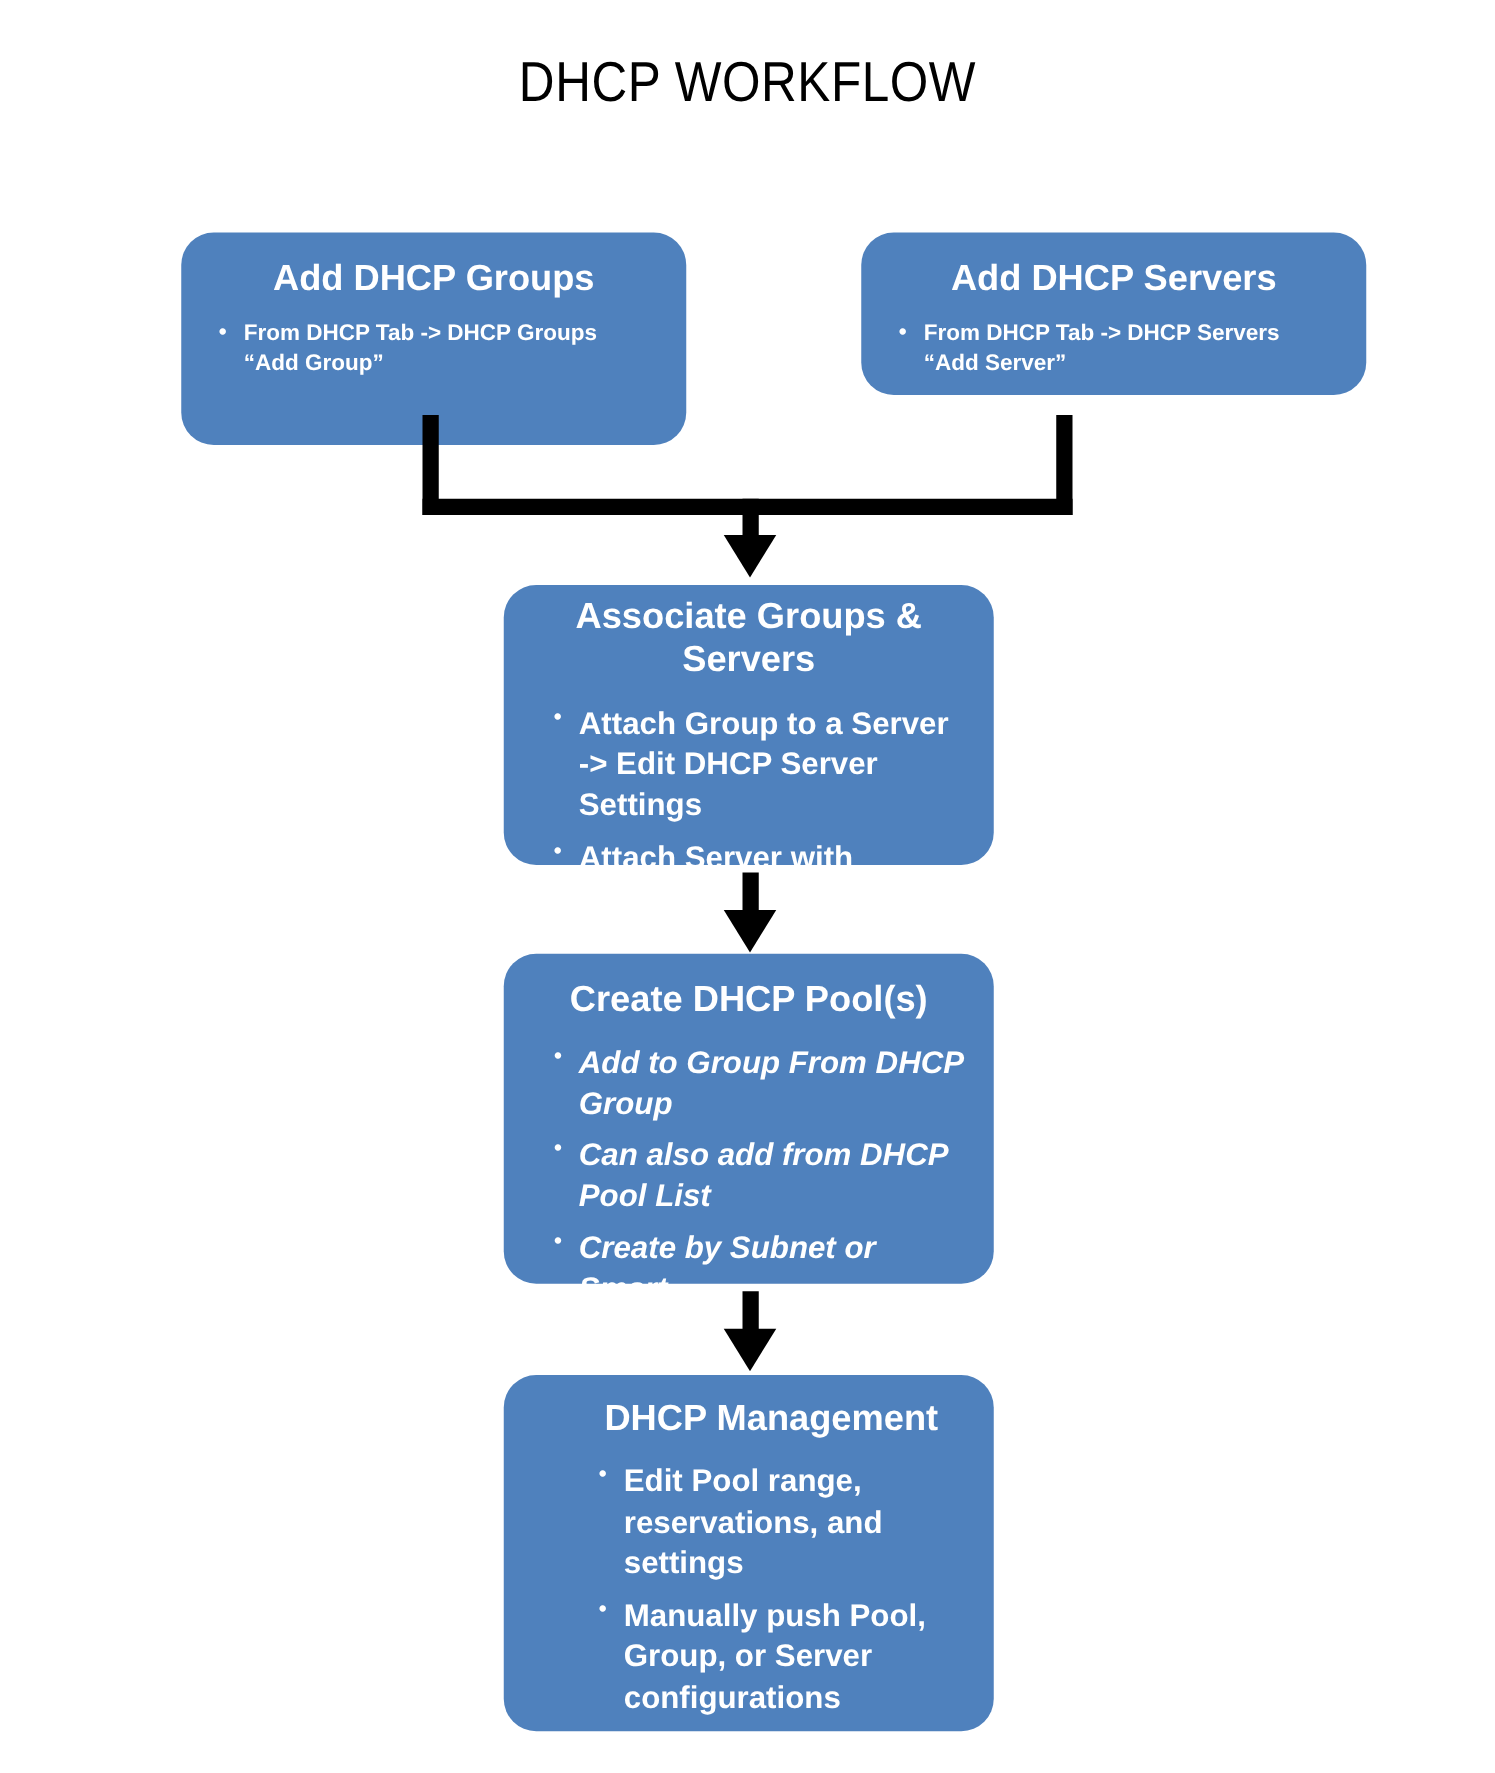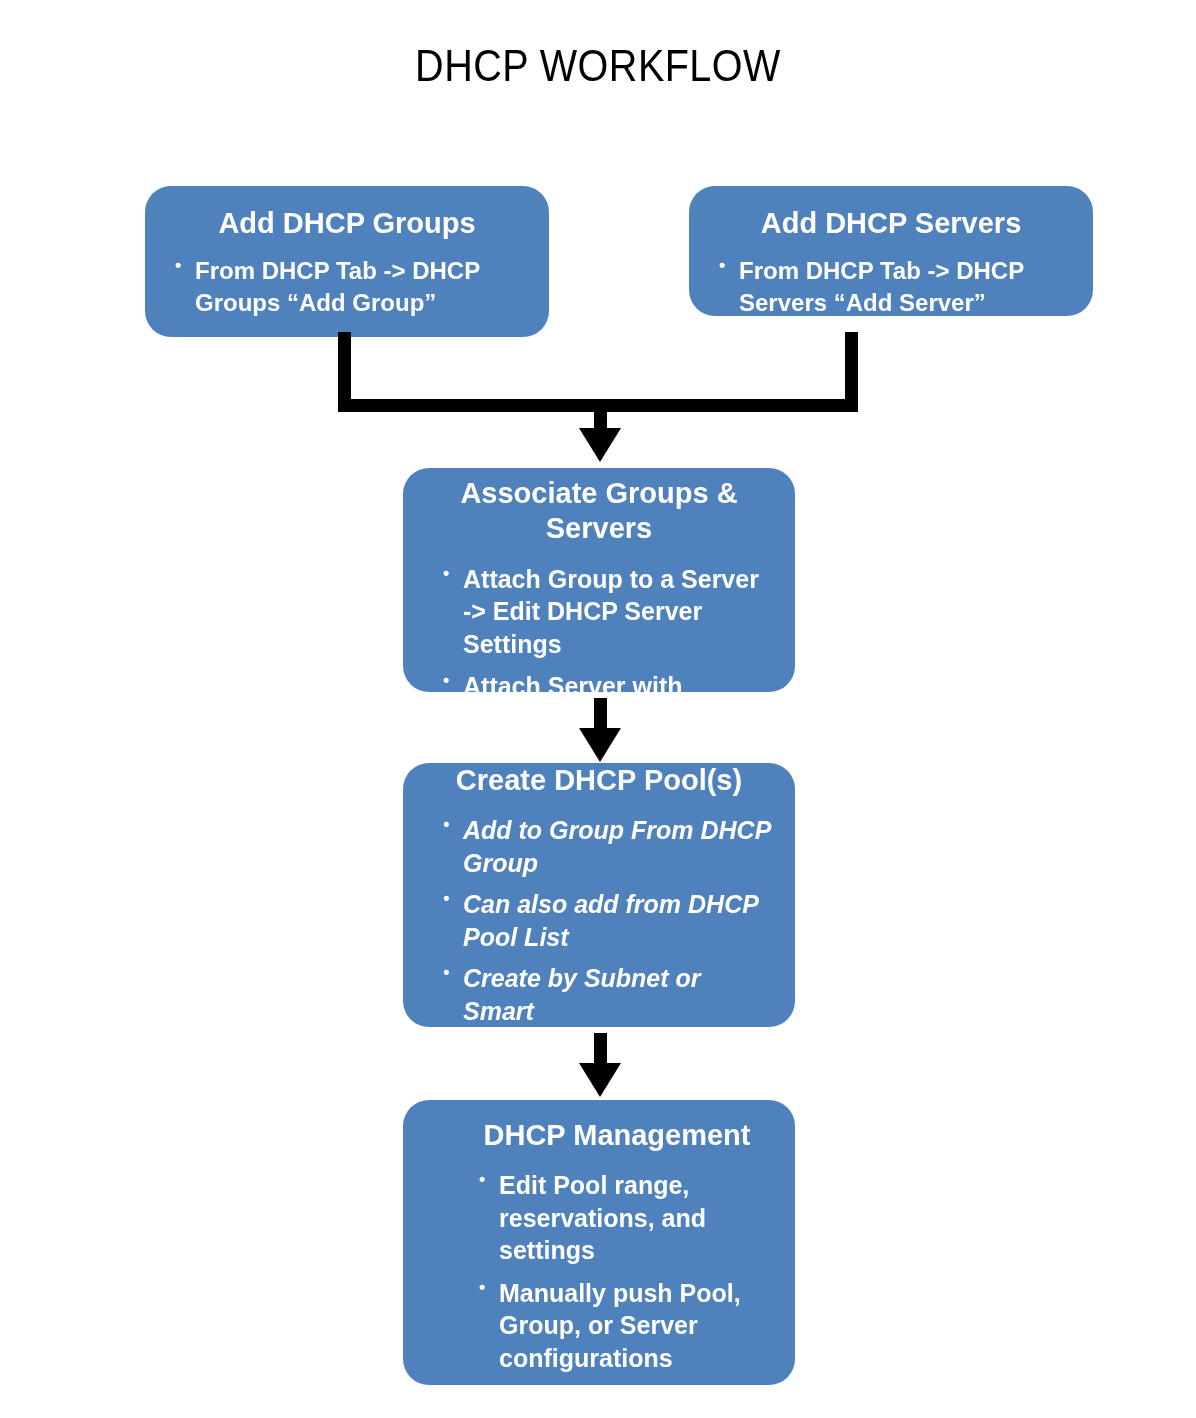--- a/index.html
+++ b/index.html
@@ -63,38 +63,38 @@
     content: "•";
     position: absolute;
     left: 4px;
     top: -1px;
     font-size: 18px;
     line-height: 1.30;
     color: #FFFFFF;
   }
 
   
-  #node-groups  { left: 145px; top: 186px; width: 404px;  height: 151px; }
+  #node-groups  { left: 145px; top: 186px; width: 404px;  height: 170px; }
   #node-servers { left: 689px; top: 186px; width: 404px;  height: 130px; }
   #node-assoc   { left: 403px; top: 468px; width: 392px;  height: 224px; }
   #node-pools   { left: 403px; top: 763px; width: 392px;  height: 264px; }
   #node-mgmt    { left: 403px; top: 1100px; width: 392px; height: 285px; padding-left: 36px; }
 
   #node-groups .node-title,
   #node-servers .node-title { padding-top: 20px; }
   #node-groups .bullets,
   #node-servers .bullets { margin: 14px 26px 0 26px; }
   #node-groups .bullets li,
-  #node-servers .bullets li { font-size: 24px; }
+  #node-servers .bullets li { font-size: 18px; }
 
   #node-assoc .node-title { padding-top: 8px; }
   #node-assoc .bullets { margin: 16px 30px 0 36px; }
   #node-assoc .bullets li { margin-bottom: 10px; }
 
-  #node-pools .node-title { }
+  #node-pools .node-title { padding-top: 20px; }
   #node-pools .bullets { margin: 16px 24px 0 36px; }
   #node-pools .bullets li { margin-bottom: 9px; font-style: italic; }
 
   #node-mgmt .node-title { padding-top: 18px; }
   #node-mgmt .bullets { margin: 16px 24px 0 36px; }
   #node-mgmt .bullets li { margin-bottom: 10px; }
 
   
   .conn { position: absolute; }
   .bar  { position: absolute; background: #000000; }

